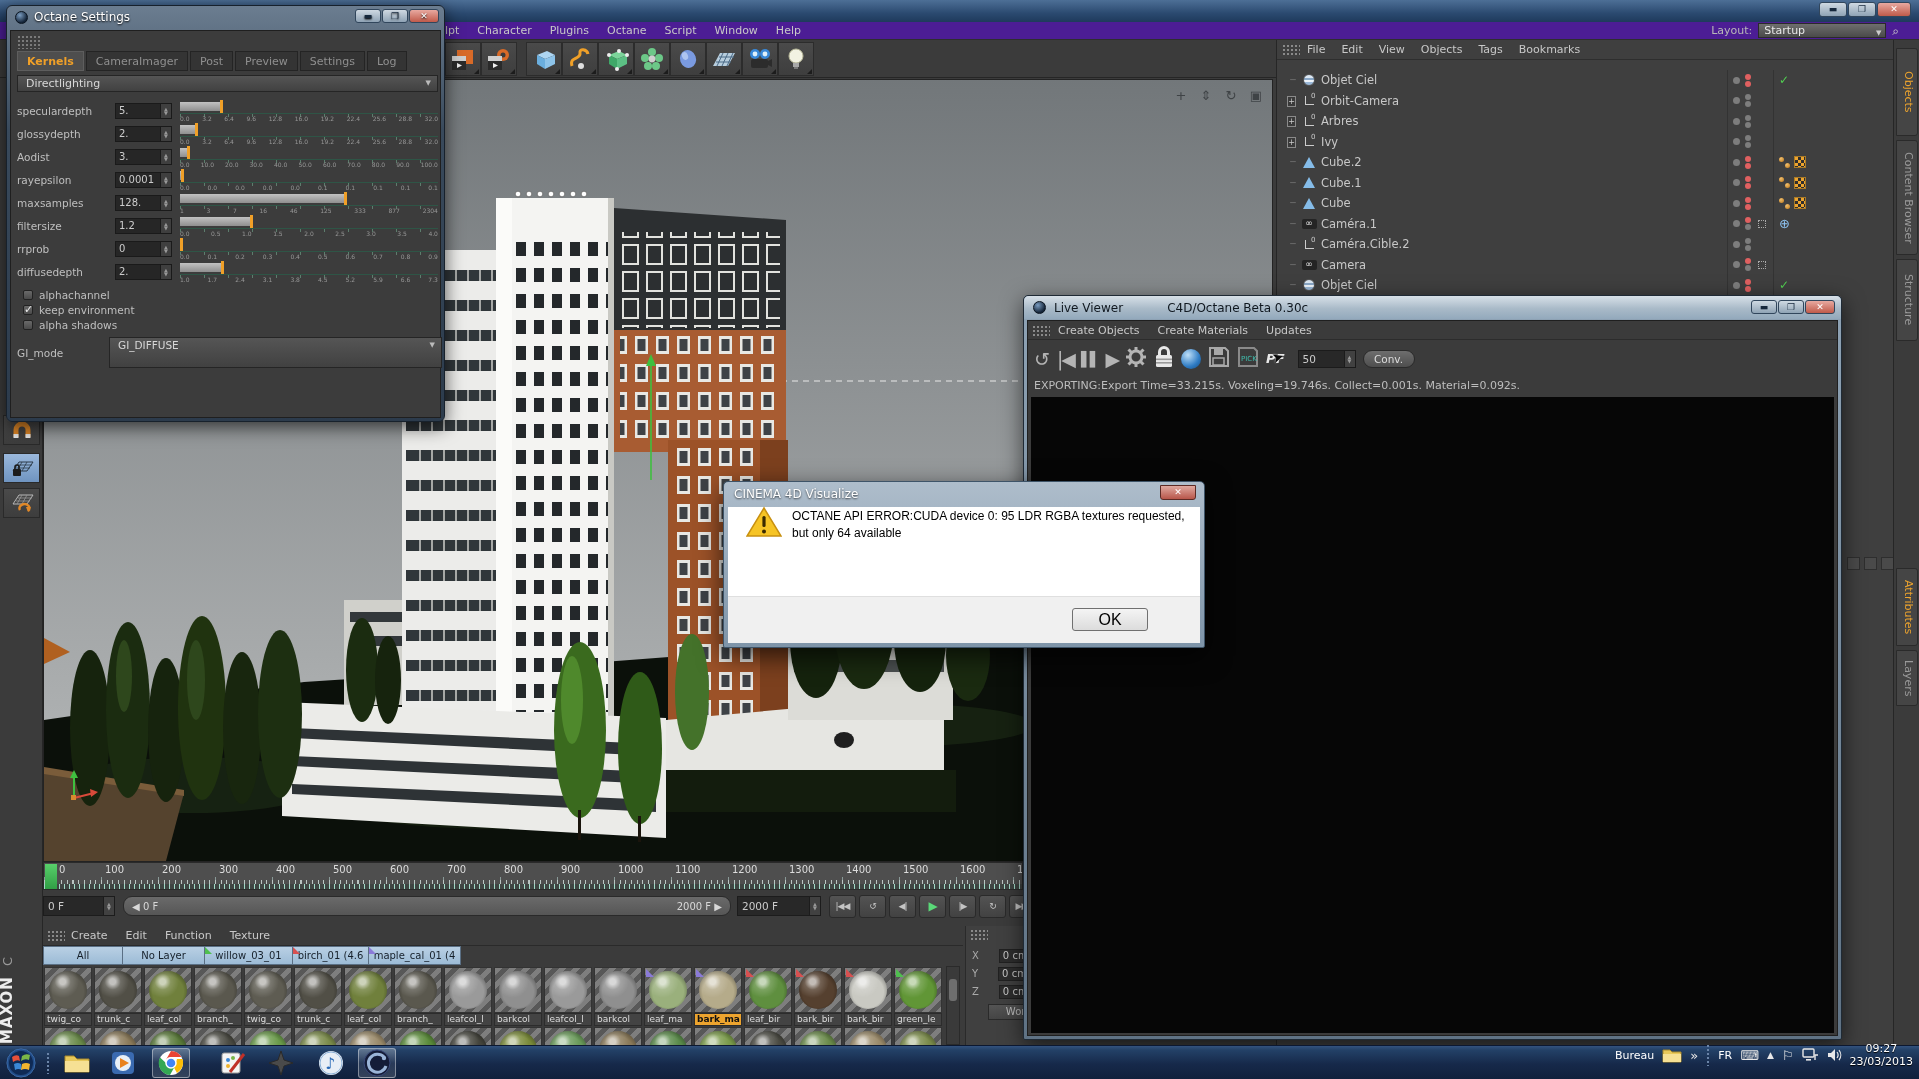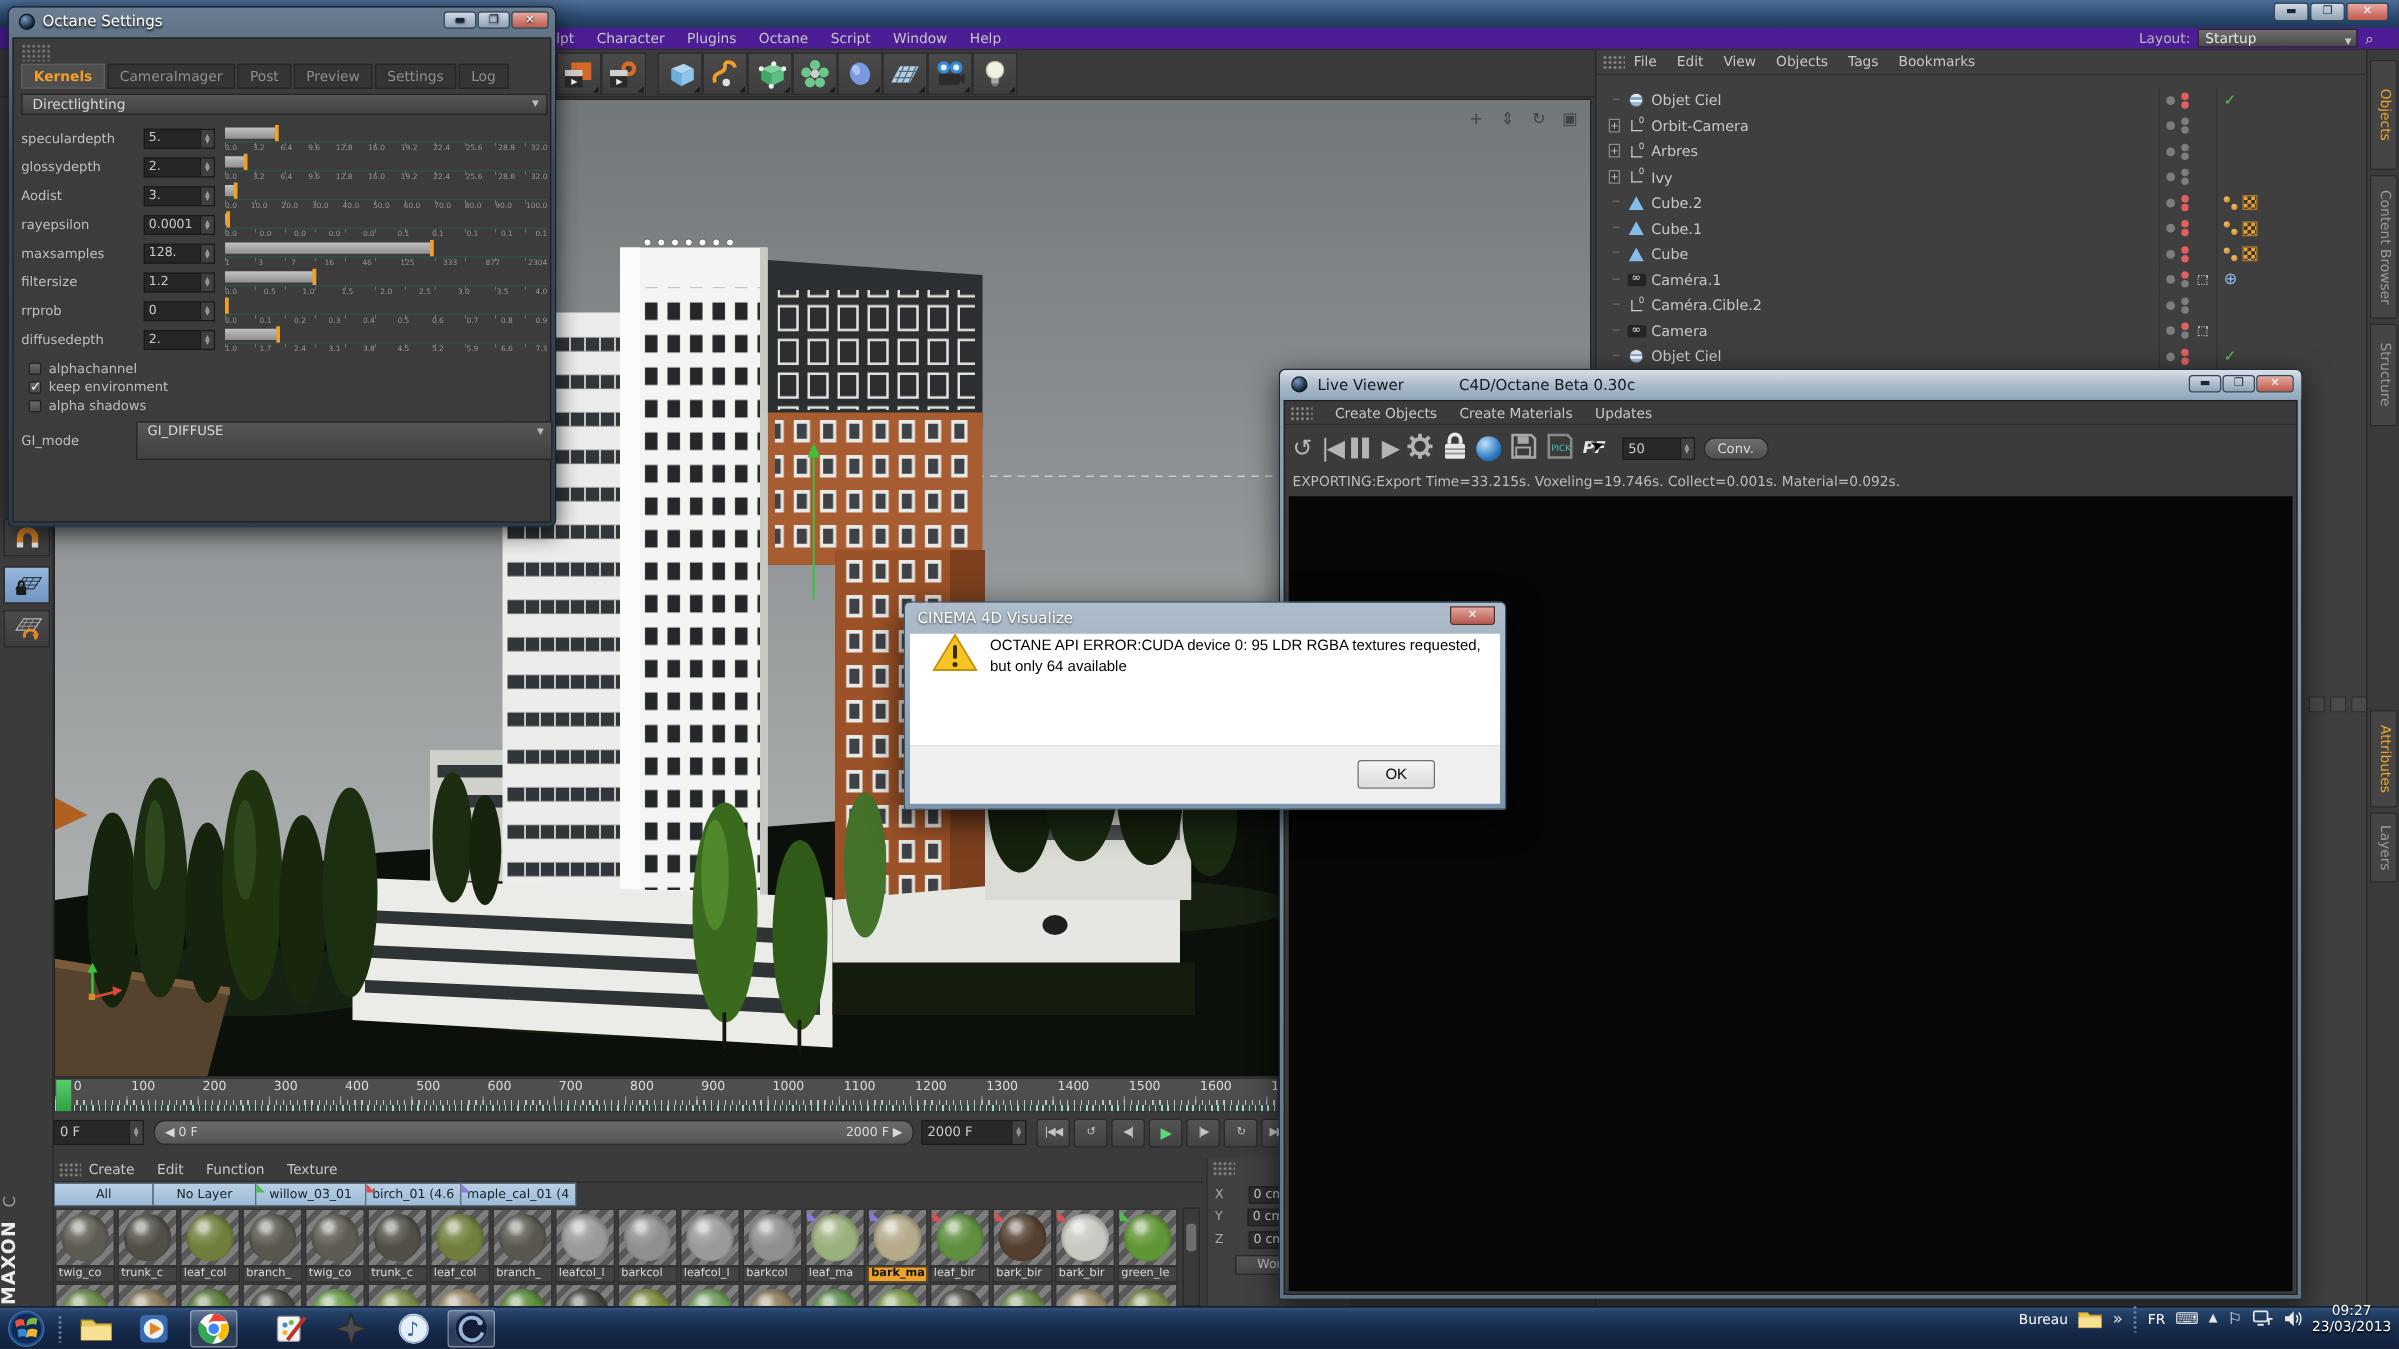--- a/index.html
+++ b/index.html
@@ -167,21 +167,21 @@
     padding:1px 8px;position:relative;}
   .gisel::after{content:"▼";position:absolute;right:6px;top:3px;font-size:7px;color:#bbb;}
   
   #lv{left:1023px;top:295px;width:819px;height:745px;z-index:40;border-radius:5px 5px 2px 2px;
     background:linear-gradient(#8fa3b5,#5f7284);border:1px solid #1f2a35;box-shadow:0 6px 22px rgba(0,0,0,.6);}
   #lv-title{position:absolute;left:0;top:0;width:100%;height:23px;display:flex;align-items:center;gap:8px;padding-left:9px;
     font-size:12px;color:#101820;background:linear-gradient(#d7e0e8,#a9bac8 55%,#93a9bc);border-radius:5px 5px 0 0;}
   #lv-title .ver{margin-left:36px;}
   #lv-inner{position:absolute;left:3px;top:24px;right:3px;bottom:3px;background:#3b3b3b;border:1px solid #1f1f1f;}
   #lv-menu{position:absolute;left:0;top:0;width:100%;height:19px;display:flex;gap:18px;align-items:center;font-size:11px;
-    color:#c8c8c8;padding-left:40px;border-bottom:1px solid #2c2c2c;}
+    color:#c8c8c8;padding-left:30px;border-bottom:1px solid #2c2c2c;}
   #lv-toolbar{position:absolute;left:0;top:19px;width:100%;height:37px;display:flex;align-items:center;gap:7px;padding-left:8px;}
   .lv-ico{color:#b4b4b4;font-size:19px;line-height:26px;letter-spacing:-2px;}
   .lv-sphere{width:20px;height:20px;border-radius:50%;background:radial-gradient(circle at 35% 30%,#bfe0f8,#2f7cc4 60%,#124a80);}
   #lv-samples{position:relative;width:58px;height:18px;background:#282828;border:1px solid #1b1b1b;color:#ccc;font-size:10.5px;
     line-height:16px;padding:0 4px;margin-left:6px;}
   #lv-conv{width:52px;height:18px;background:linear-gradient(#6e6e6e,#4e4e4e);border:1px solid #2a2a2a;border-radius:9px;
     color:#ddd;font-size:10.5px;text-align:center;line-height:16px;}
   #lv-status{position:absolute;left:6px;top:58px;font-size:11px;color:#bdbdbd;white-space:nowrap;}
   #lv-render{position:absolute;left:3px;top:76px;right:3px;bottom:2px;background:#060606;}
   #lv-pf{position:relative;color:#e8e8e8;font-size:13px;font-weight:bold;font-style:italic;}
@@ -190,22 +190,22 @@
   #dlg{left:723px;top:481px;width:482px;height:167px;z-index:50;background:linear-gradient(#aebdcb,#7e94a8);
     border:1px solid #3e5468;border-radius:5px 5px 2px 2px;box-shadow:0 8px 26px rgba(0,0,0,.7);}
   #dlg-title{position:absolute;left:0;top:0;width:100%;height:25px;color:#fff;font-size:12px;line-height:24px;padding-left:10px;
     text-shadow:0 1px 2px rgba(0,0,0,.7);}
   #dlg-close{position:absolute;right:8px;top:3px;width:36px;height:15px;background:linear-gradient(#e0a9a0,#b8564a);
     border:1px solid #5c2a24;border-radius:0 0 3px 3px;color:#fff;font-size:9px;font-weight:bold;text-align:center;line-height:13px;}
   #dlg-body{position:absolute;left:4px;top:25px;right:4px;height:91px;background:#fff;}
   #dlg-foot{position:absolute;left:4px;bottom:4px;right:4px;height:47px;background:#f0f0f0;border-top:1px solid #dfdfdf;}
   #dlg-msg{position:absolute;left:68px;top:26px;font-size:12px;color:#000;line-height:17px;font-family:"Liberation Sans",sans-serif;}
   #dlg-warn{position:absolute;left:22px;top:24px;}
-  #dlg-ok{position:absolute;right:52px;top:12px;width:62px;height:23px;background:linear-gradient(#f4f4f4,#dcdcdc);
-    border:1px solid #707070;border-radius:3px;font-size:12px;color:#000;text-align:center;line-height:21px;
+  #dlg-ok{position:absolute;right:52px;top:12px;width:76px;height:23px;background:linear-gradient(#f4f4f4,#dcdcdc);
+    border:1px solid #707070;border-radius:3px;font-size:16px;color:#000;text-align:center;line-height:21px;
     font-family:"Liberation Sans",sans-serif;}
   
   #taskbar{left:0;top:1045px;width:1919px;height:34px;z-index:60;
     background:linear-gradient(#33527e 0%,#234167 12%,#16294a 55%,#10203c 100%);border-top:1px solid #0c1830;}
   .tb-icon{position:absolute;top:2px;width:38px;height:30px;display:flex;align-items:center;justify-content:center;}
   .tb-icon.active{background:linear-gradient(rgba(255,255,255,.28),rgba(255,255,255,.08) 50%,rgba(255,255,255,.15));
     border:1px solid rgba(255,255,255,.4);border-radius:3px;}
   #tray{position:absolute;right:6px;top:0;height:18px;display:flex;align-items:center;gap:8px;color:#fff;font-size:11px;}
   #clock{text-align:center;line-height:13px;font-size:11px;color:#fff;text-shadow:0 1px 1px #000;}
   .tray-ico{color:#e8e8e8;font-size:13px;}

